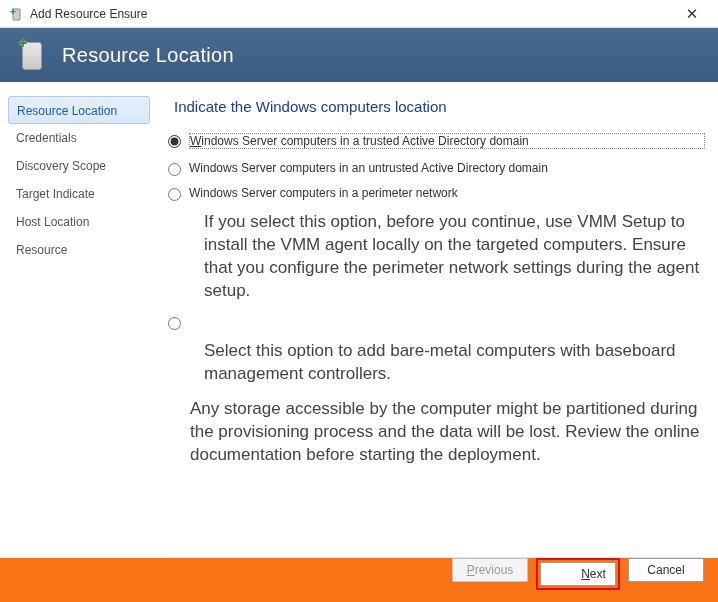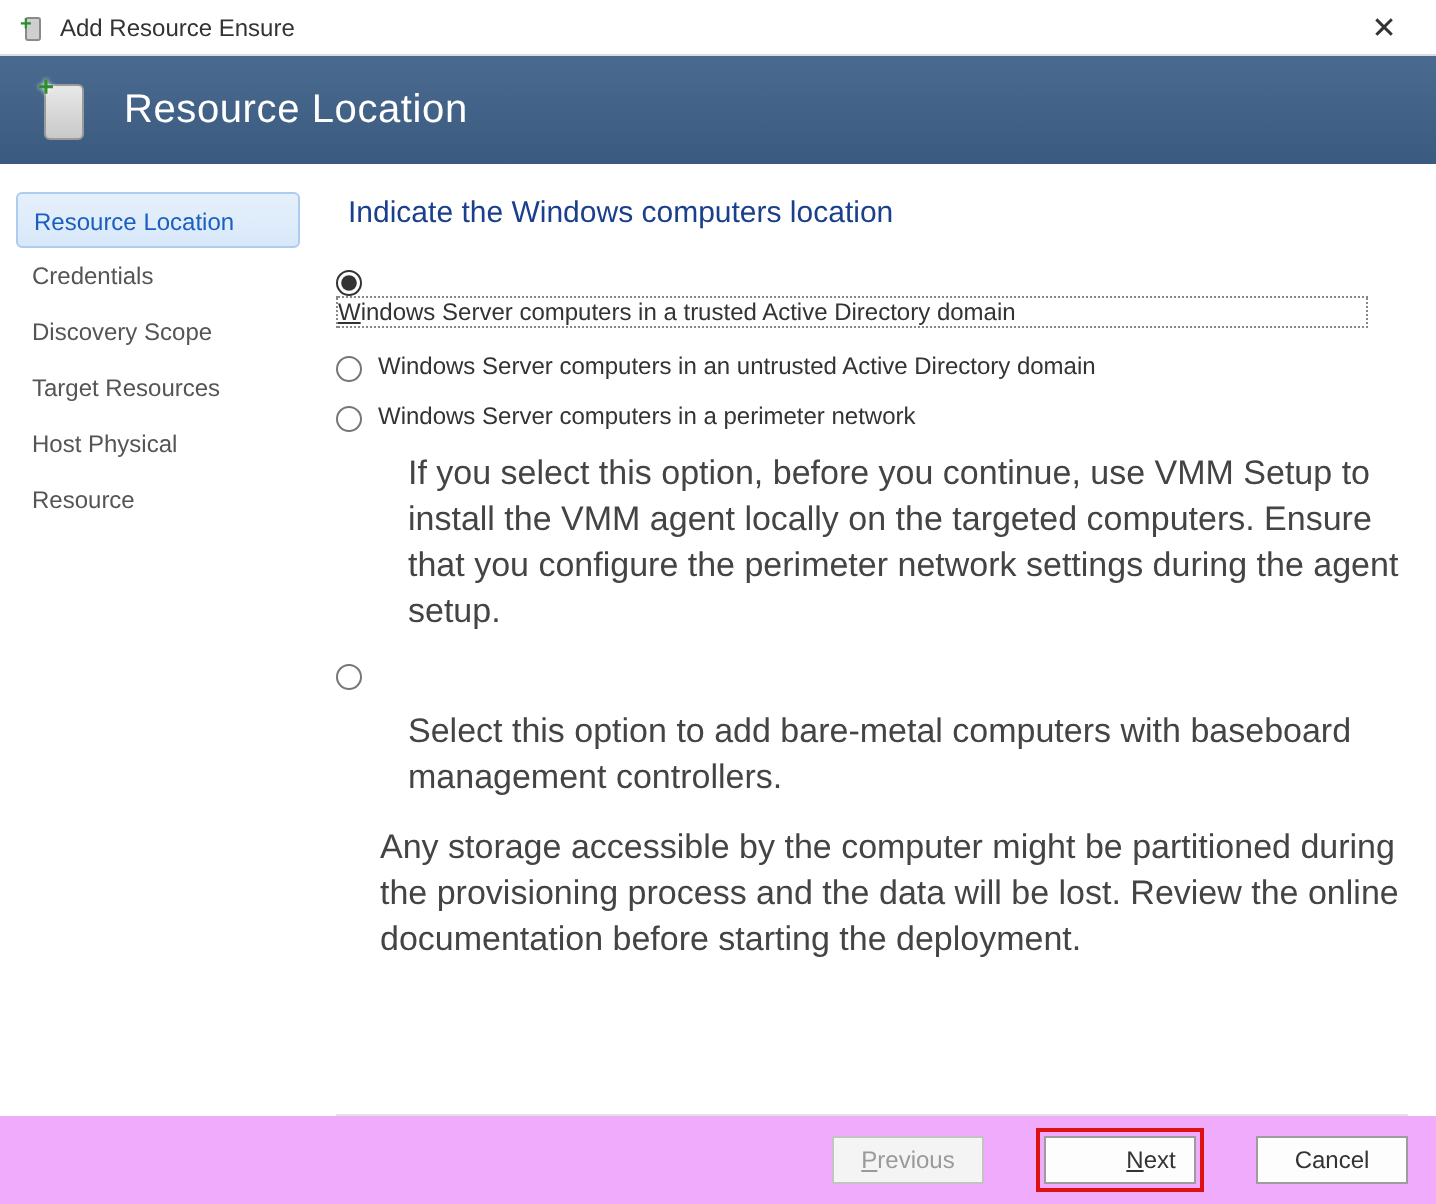--- a/index.html
+++ b/index.html
@@ -39,29 +39,29 @@
   .main { flex:1; padding: 16px 2px 0 10px; }
   .main h2 { font-size: 15px; font-weight: 400; color:#1a3f8c; margin: 0 0 18px 6px; }
   .options { font-size: 12px; color:#333; }
   .opt-line { display:flex; align-items:flex-start; margin-bottom:10px; }
   .opt-line input[type=radio] { margin: 2px 8px 0 0; accent-color:#333; }
   .opt-line .lbl { }
   .opt-line.dotted .lbl {
     border: 1px dotted #888; padding: 0 520px 0 0;
     display:inline-block;
   }
-  .opt-line.dotted { margin-bottom:12px;flex-direction:column; }
+  .opt-line.dotted { margin-bottom:12px; }
   .opt-line.dotted .lbl { padding-right:0; width: 516px; }
   .opt-desc { font-size:17px; color:#444; margin: 0 0 12px 36px; line-height:1.35; }
 
   
   .footer {
     position:absolute; left:0; right:0; bottom:0; height:44px;
-    display:flex; align-items:center; justify-content:flex-end; gap:26px;
-    padding-right:14px; background:#f0abfc;
+    display:flex; align-items:flex-start; justify-content:flex-end; gap:8px;
+    padding-right:14px; background:#f97316;
   }
   .btn {
     min-width:76px; height:24px; font-size:12px; background:#fdfdfd;
     border:1px solid #9c9c9c; color:#333; cursor:pointer;
   }
   .btn:disabled { color:#9a9a9a; border-color:#c3c3c3; background:#f4f4f4; cursor:default; }
   .btn .ul { text-decoration: underline; }
   .next-wrap { border:2px solid #d11; padding:2px; }
   .next-wrap .btn { min-width:76px;padding-left:37px; }
 
@@ -97,22 +97,22 @@
   </span>
   <h1>Resource Location</h1>
 </div>
 
 <div class="bodyarea">
 
   <div class="sidebar">
     <div class="step selected">Resource Location</div>
     <div class="step">Credentials</div>
     <div class="step">Discovery Scope</div>
-    <div class="step">Target Resources</div>
-    <div class="step">Host Physical</div>
+    <div class="step">Target Indicate</div>
+    <div class="step">Host Location</div>
     <div class="step">Resource</div>
   </div>
 
   <div class="main">
     <h2>Indicate the Windows computers location</h2>
 
     <div class="options">
 
       <label class="opt-line dotted">
         <input type="radio" name="loc" checked="" style="">

